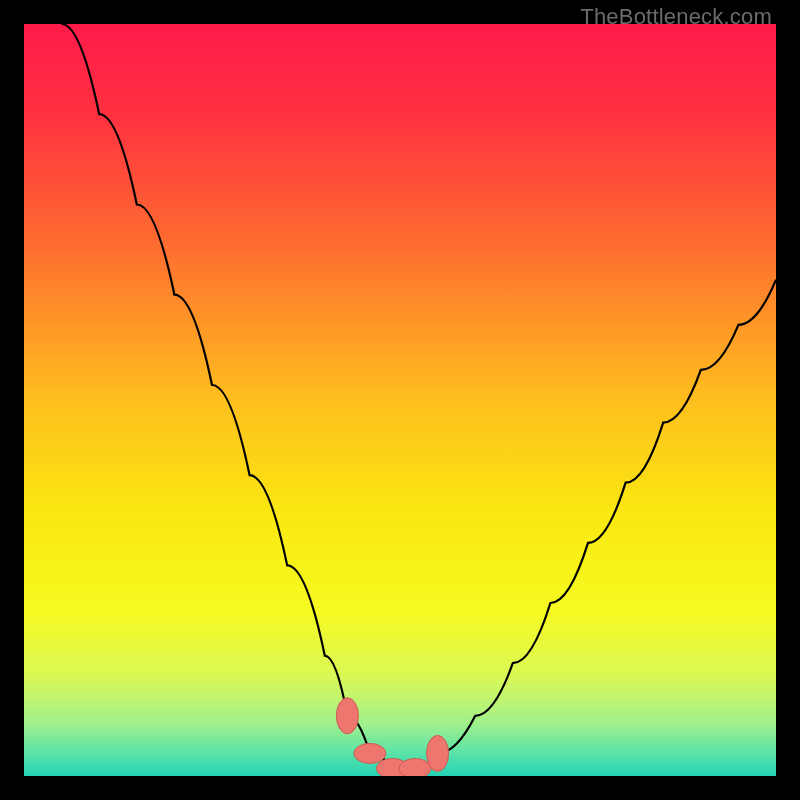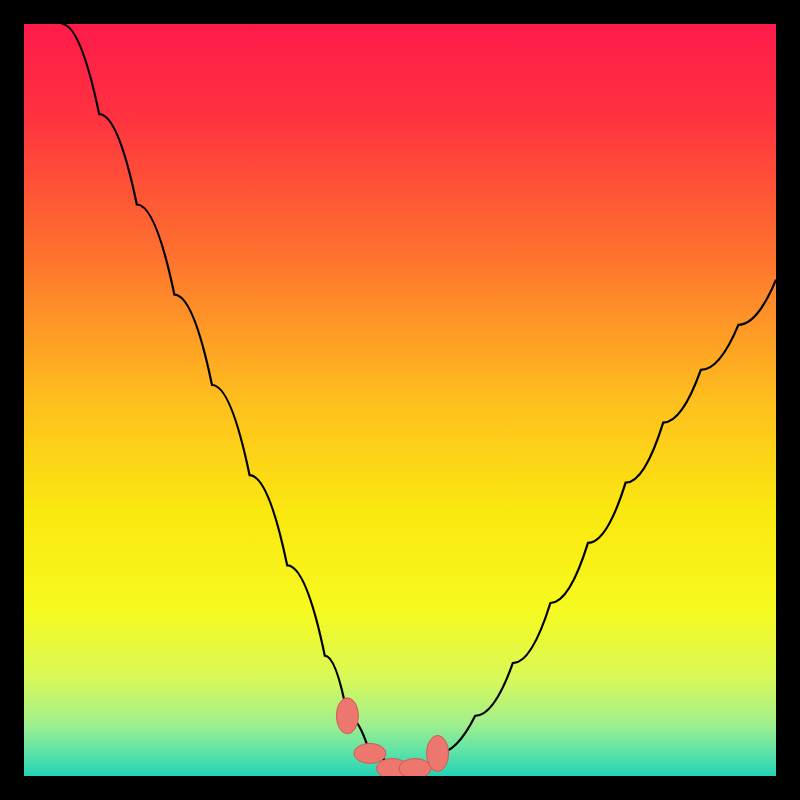--- a/index.html
+++ b/index.html
@@ -74,14 +74,15 @@
       <g id="markers">
           <ellipse cx="323.4" cy="691.8" rx="11" ry="18" fill="#ED776F" stroke="#CF5A53" stroke-width="1"></ellipse>
           <ellipse cx="345.9" cy="729.4" rx="16" ry="10" fill="#ED776F" stroke="#CF5A53" stroke-width="1"></ellipse>
           <ellipse cx="368.5" cy="744.5" rx="16" ry="10" fill="#ED776F" stroke="#CF5A53" stroke-width="1"></ellipse>
           <ellipse cx="391.0" cy="744.5" rx="16" ry="10" fill="#ED776F" stroke="#CF5A53" stroke-width="1"></ellipse>
           <ellipse cx="413.6" cy="729.4" rx="11" ry="18" fill="#ED776F" stroke="#CF5A53" stroke-width="1"></ellipse>
         </g>
     </svg>
   </div>
 
+  <div class="watermark">TheBottleneck.com</div>
 
 </div>
 
 </body></html>

